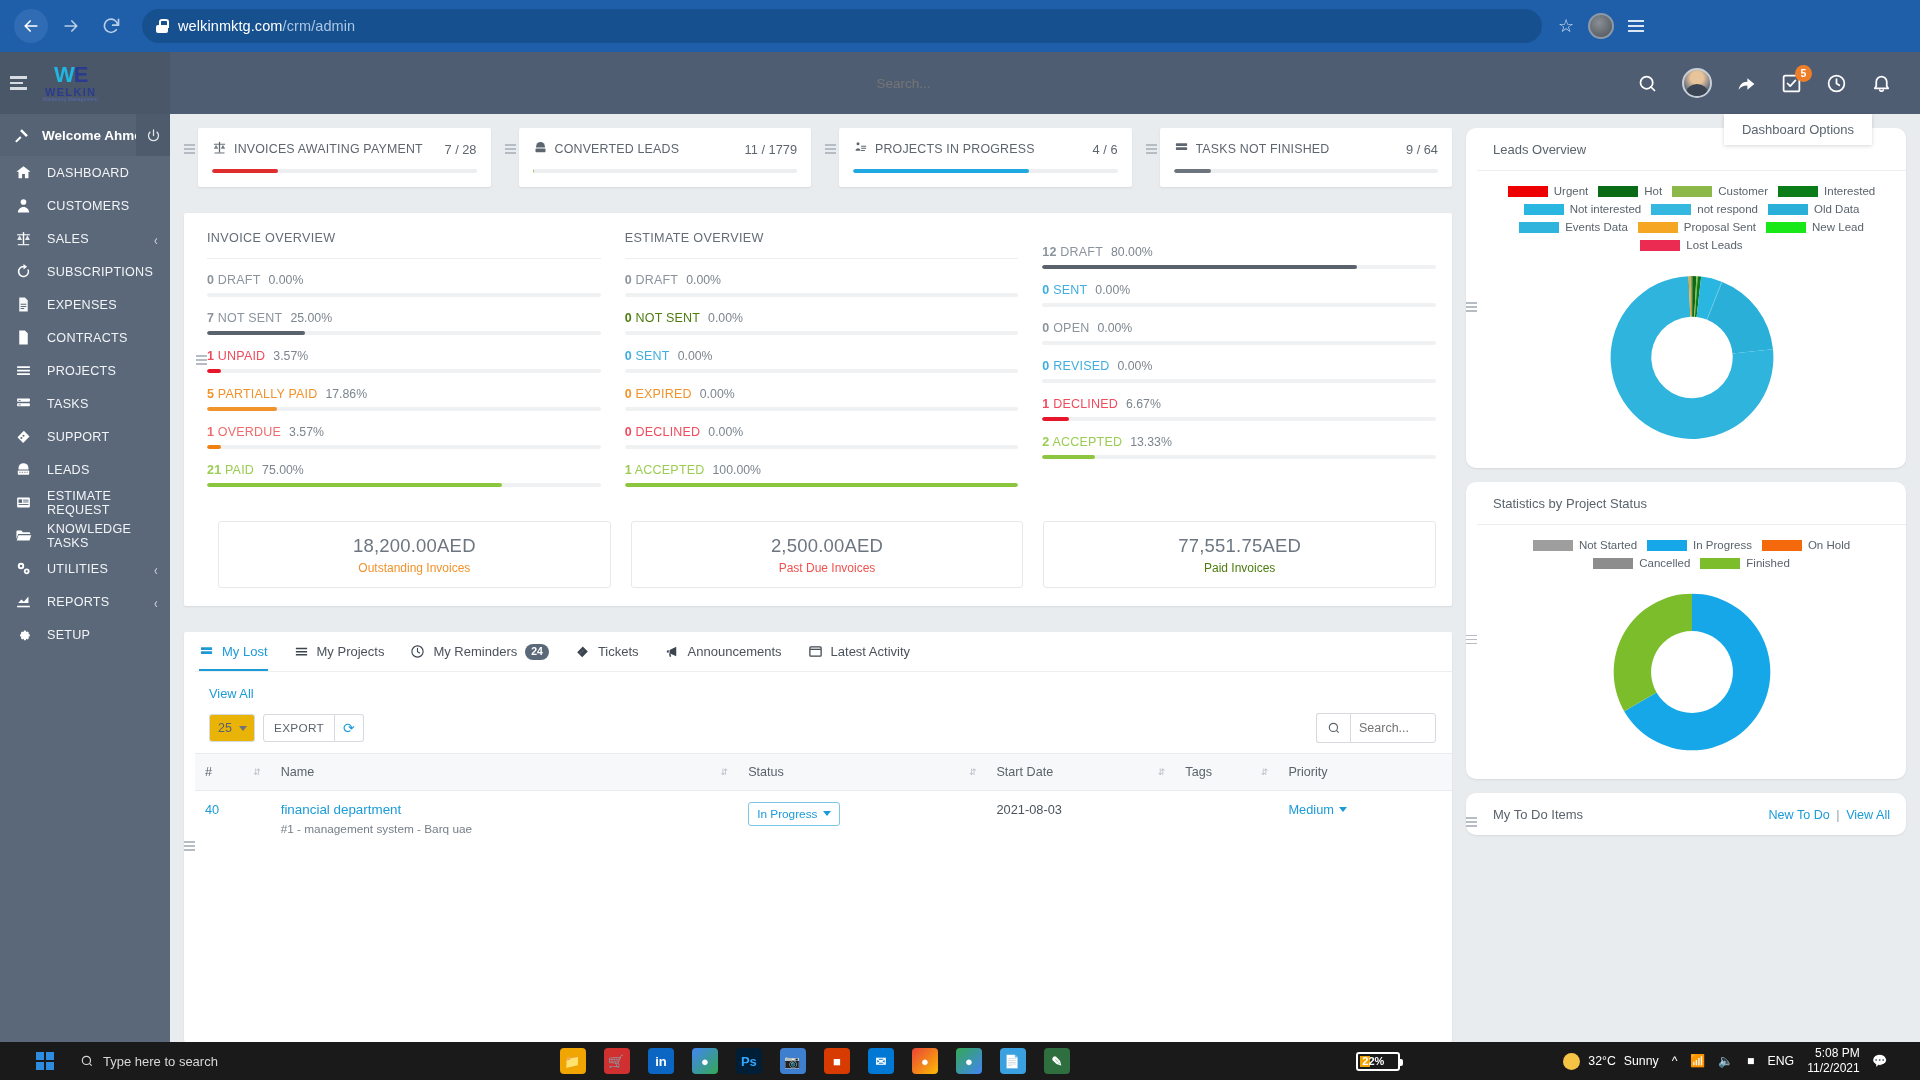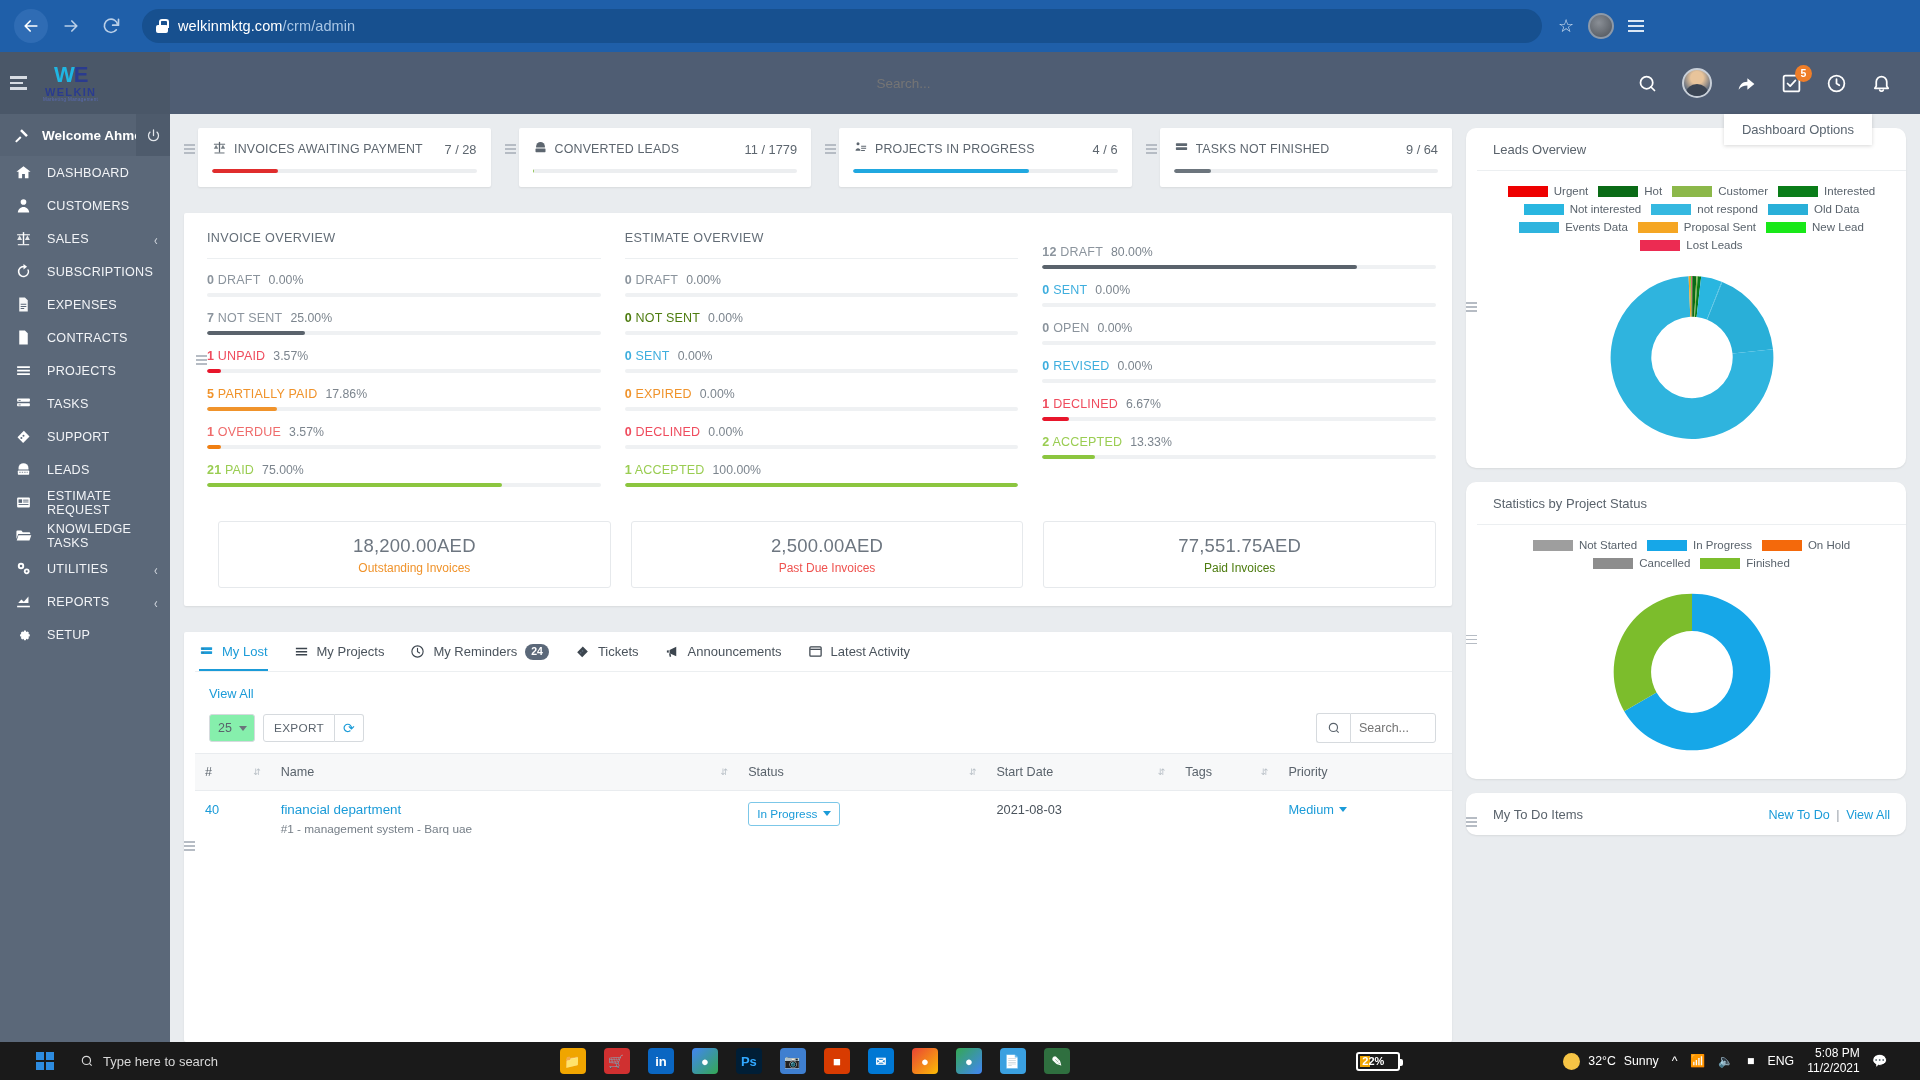--- a/index.html
+++ b/index.html
@@ -191,21 +191,21 @@
     content:""; position:absolute; left:0; right:0; bottom:-1px; height:2px; background:#1b9bd8;
   }
   .tab svg { width:15px; height:15px; }
   .tab .pill {
     background:#5b6879; color:#fff; font-size:10.5px; border-radius:9px;
     padding:2px 6px; font-weight:bold; line-height:1.1;
   }
   .viewall { padding:14px 0 0 14px; font-size:12.8px; color:#1b9bd8; cursor:pointer; }
   .toolbar { display:flex; align-items:center; padding:12px 16px 10px 14px; gap:0; }
   .sel {
-    height:28px; border:1px solid #d6dade; background:#86efac; border-radius:3px;
+    height:28px; border:1px solid #d6dade; background:#eab308; border-radius:3px;
     font-size:12.5px; color:#5a636c; padding:0 22px 0 8px; font-family:inherit;
     appearance:none; cursor:pointer; position:relative;
   }
   .sel-wrap { position:relative; }
   .sel-wrap:after {
     content:""; position:absolute; right:8px; top:12px; border-left:4px solid transparent;
     border-right:4px solid transparent; border-top:5px solid #6b737b; pointer-events:none;
   }
   .btn-export, .btn-refresh {
     height:28px; border:1px solid #d6dade; background:#fff; font-size:11.8px;

